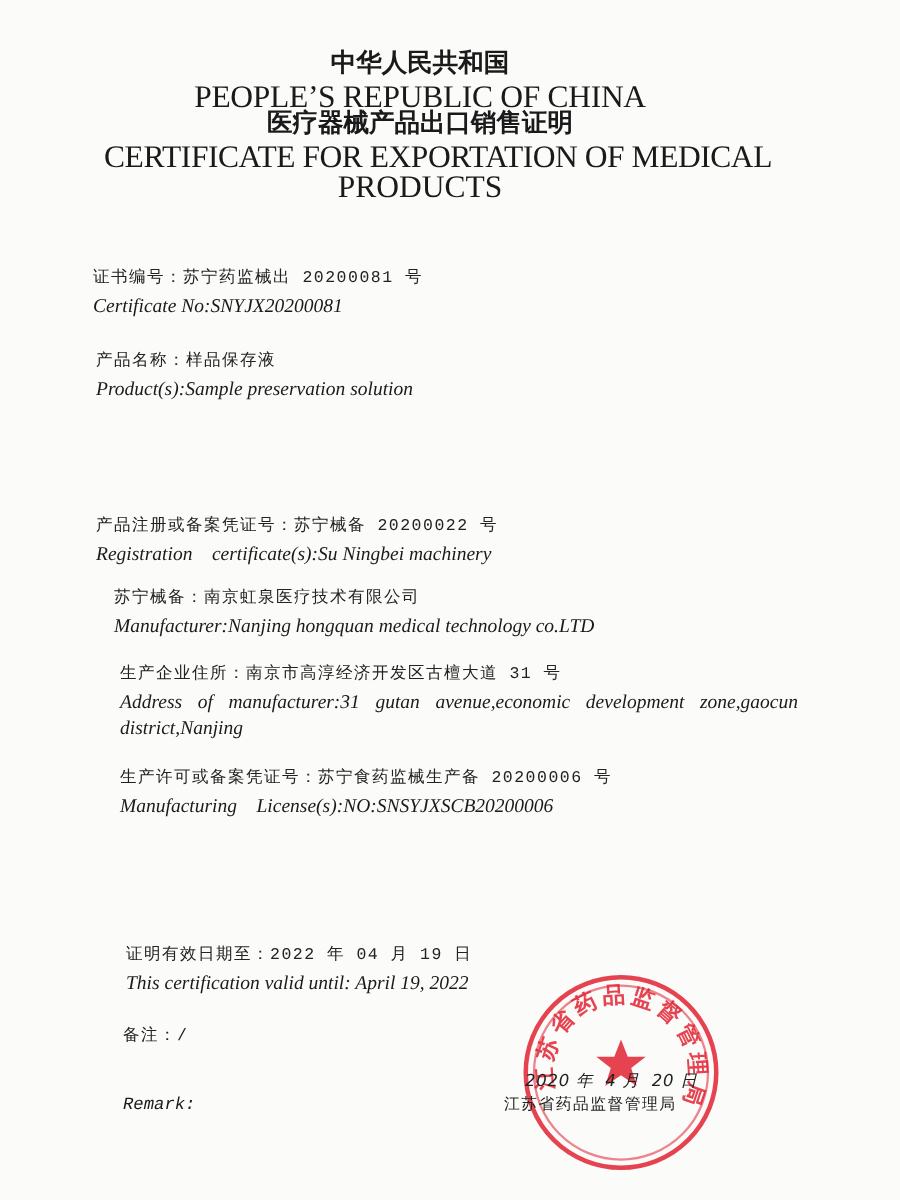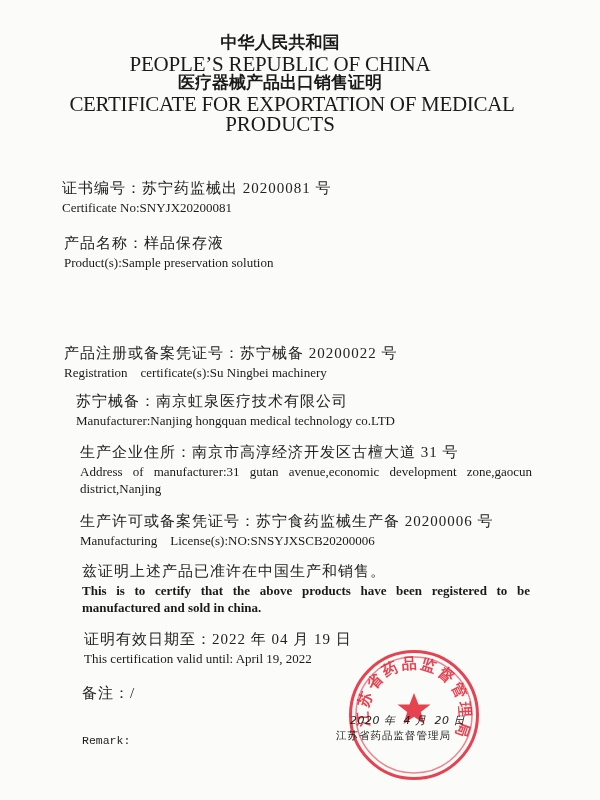--- a/index.html
+++ b/index.html
@@ -12,22 +12,22 @@
   .page { position: absolute; left: 0; top: 0; width: 600px; height: 800px; }
 
   .title-block { position: absolute; left: 0; top: 34px; width: 600px; text-align: center; line-height: 1; }
   .t-cn1 { font-family: "DejaVu Serif", serif; font-weight: bold; font-size: 17px; height: 20px; transform: translateX(-20px); }
   .t-en1 { font-family: "Liberation Serif", serif; font-size: 21px; height: 20px; transform: translateX(-20px); letter-spacing: -0.2px; }
   .t-cn2 { font-family: "DejaVu Serif", serif; font-weight: bold; font-size: 17px; height: 20px; transform: translateX(-20px); }
   .t-en2 { font-family: "Liberation Serif", serif; font-size: 21px; height: 20px; letter-spacing: -0.3px; transform: translateX(-8px); }
   .t-en3 { font-family: "Liberation Serif", serif; font-size: 21px; height: 20px; transform: translateX(-20px); }
 
   .field { position: absolute; left: 62px; width: 470px; line-height: 1; }
-  .cn { font-family: Liberation Serif, serif; font-size: 15px; color: #222; letter-spacing: 1px; white-space: nowrap; }
-  .en { font-family: "Liberation Serif", serif; font-size: 13px; color: #1a1a1a; white-space: nowrap; }
+  .cn { font-family: Liberation Mono, monospace; font-size: 11px; color: #222; letter-spacing: 1px; white-space: nowrap; }
+  .en { font-family: "Liberation Serif", serif; font-size: 13px; color: #1a1a1a; white-space: nowrap; font-style: italic; }
   .en.justify { white-space: normal; text-align: justify; text-align-last: left; line-height: 17px; width: 468px; }
   .en.bold { font-weight: bold; }
   .en.monolike { font-family: "Liberation Mono", monospace; font-size: 11.5px; margin-top: 28px; }
   .gap { height: 6px; }
 
   .seal {
     position: absolute; left: 349px; top: 650px; width: 130px; height: 130px;
     border: 3px solid rgba(226, 34, 52, 0.85);
     border-radius: 50%;
     box-sizing: border-box;
@@ -88,25 +88,20 @@
     <div class="gap" style="height:3px"></div>
     <div class="en justify" style="width:452px;">Address of manufacturer:31 gutan avenue,economic development zone,gaocun district,Nanjing</div>
   </div>
 
   <div class="field" style="top:514px; left:80px;">
     <div class="cn">生产许可或备案凭证号：苏宁食药监械生产备 20200006 号</div>
     <div class="gap" style="height:5px"></div>
     <div class="en" style="white-space:pre;">Manufacturing    License(s):NO:SNSYJXSCB20200006</div>
   </div>
 
-  <div class="field" style="top:564px; left:82px;">
-    <div class="cn">兹证明上述产品已准许在中国生产和销售。</div>
-    <div class="gap" style="height:3px"></div>
-    <div class="en justify bold" style="width:448px;">This is to certify that the above products have been registered to be manufactured and sold in china.</div>
-  </div>
 
   <div class="field" style="top:632px; left:84px;">
     <div class="cn">证明有效日期至：2022 年 04 月 19 日</div>
     <div class="gap" style="height:5px"></div>
     <div class="en">This certification valid until: April 19, 2022</div>
   </div>
 
   <div class="field" style="top:686px; left:82px;">
     <div class="cn">备注：/</div>
     <div class="gap" style="height:6px"></div>

